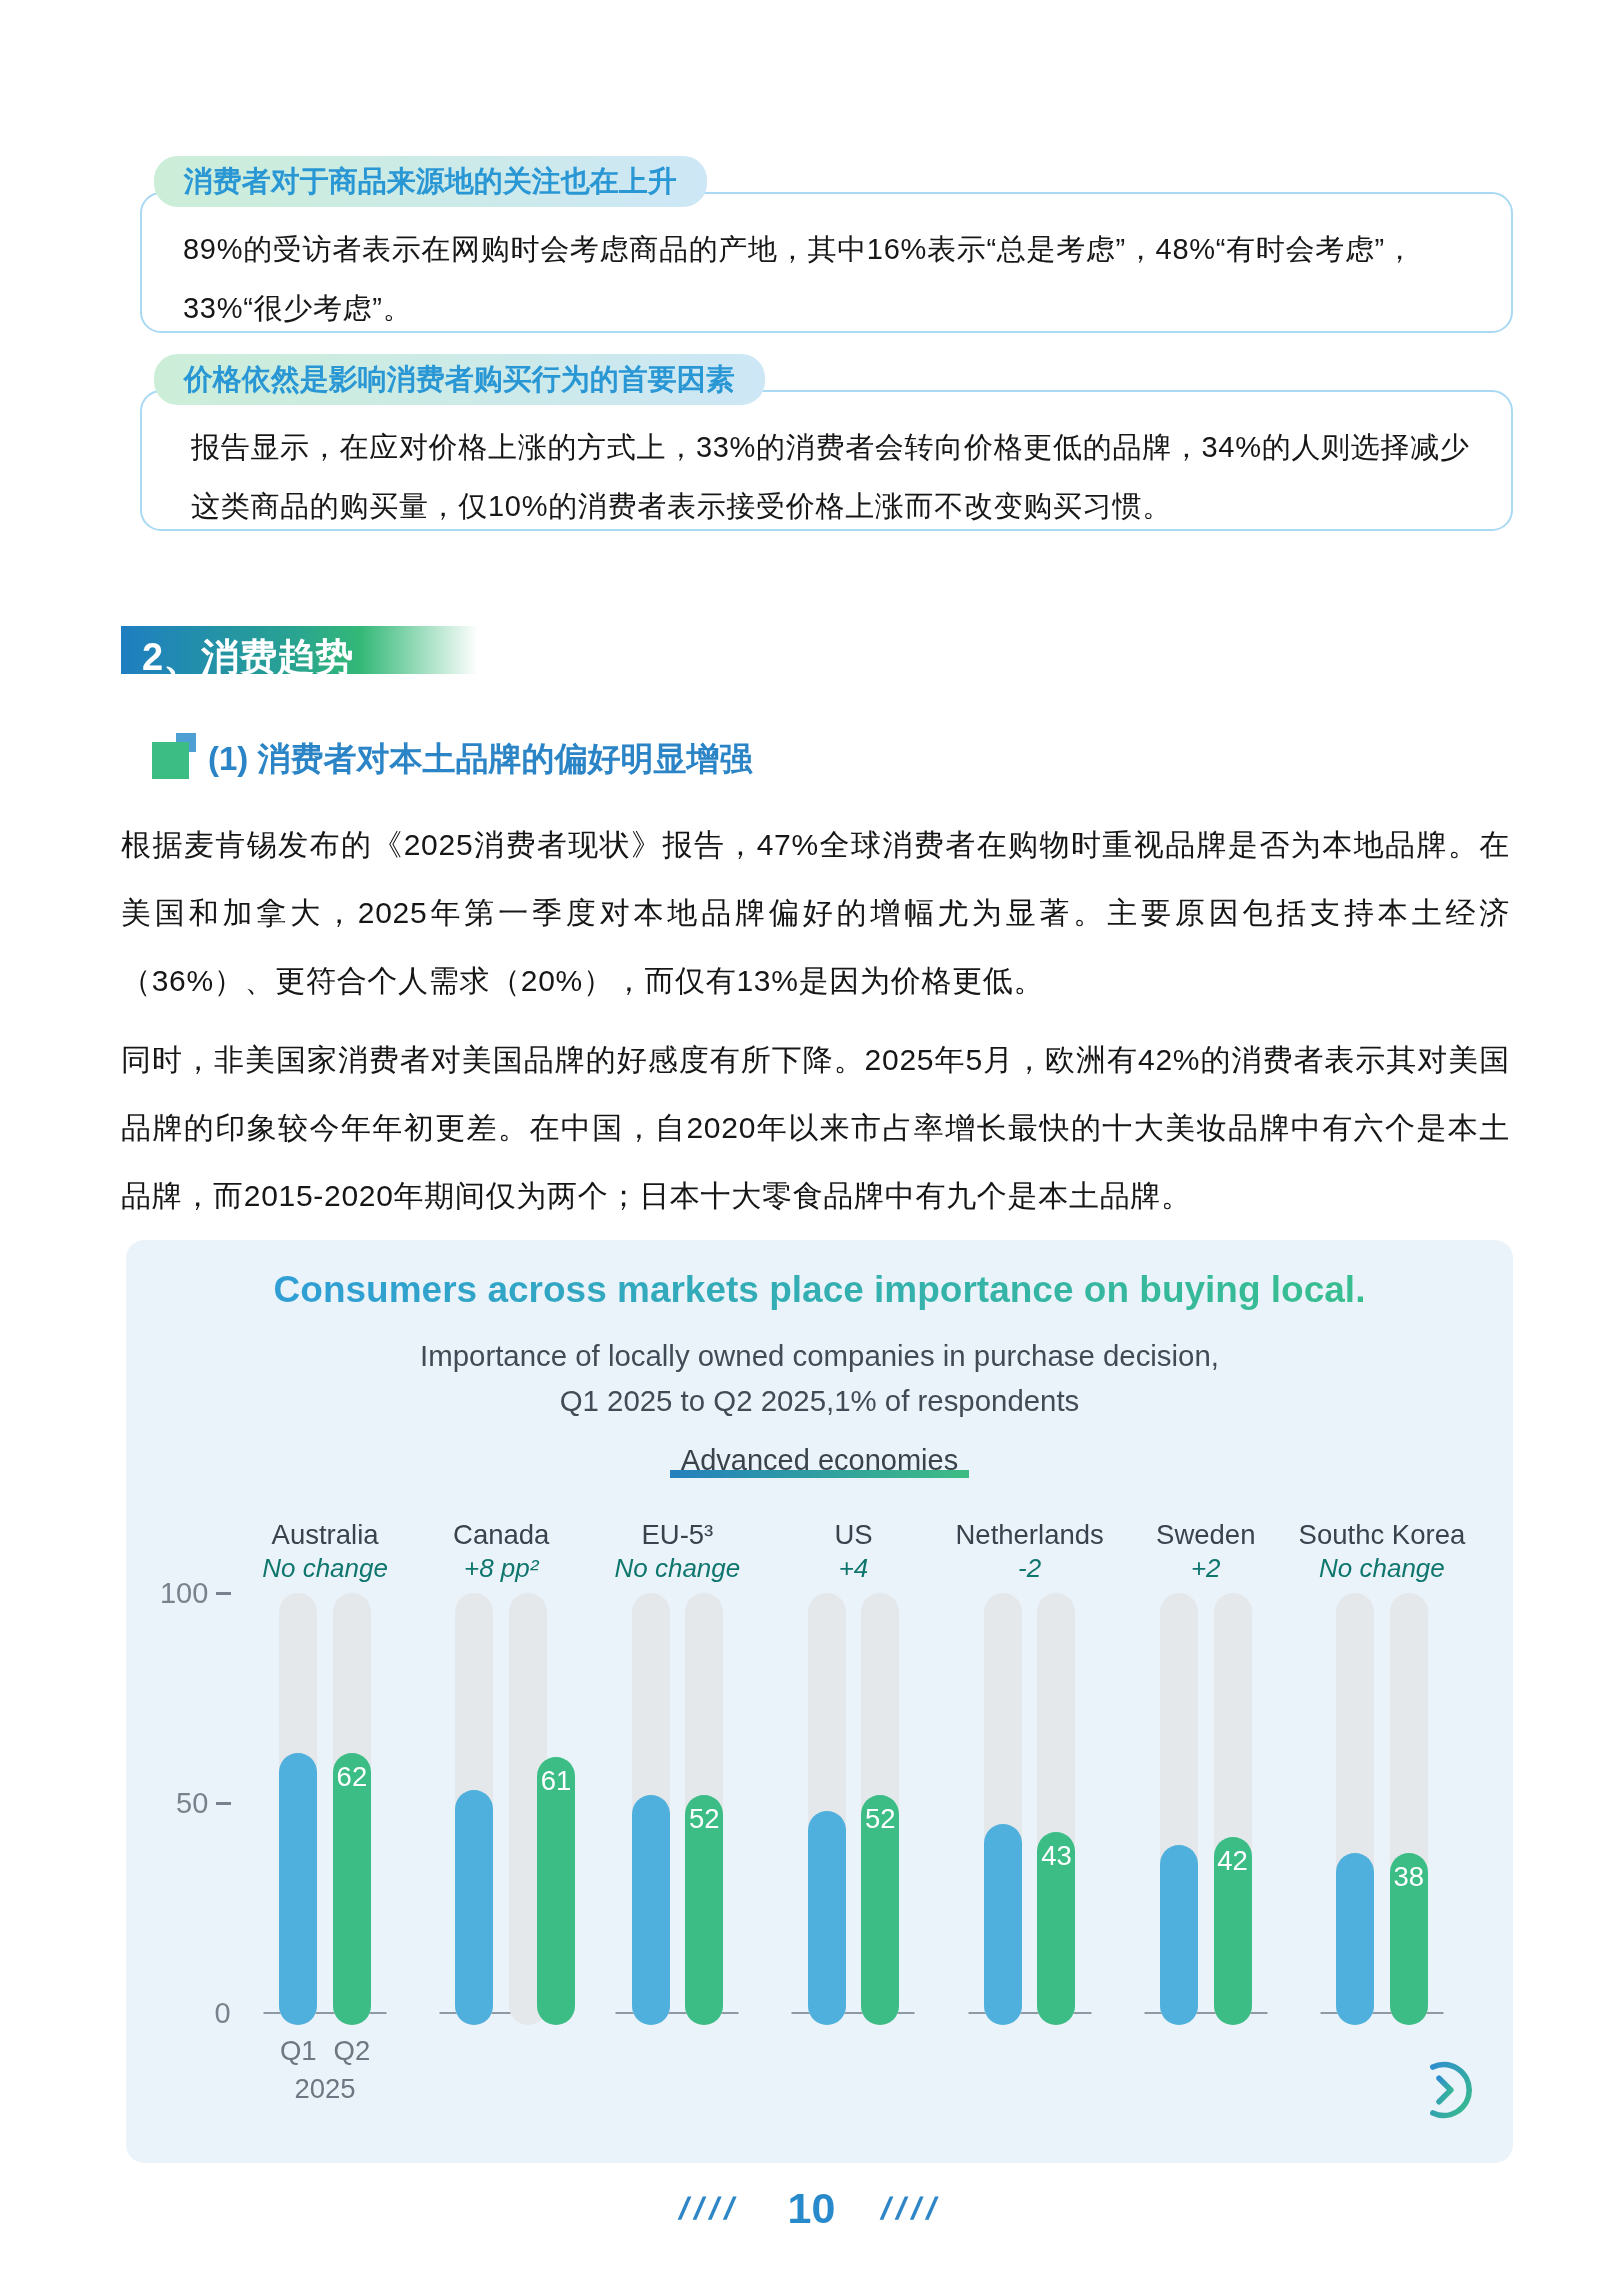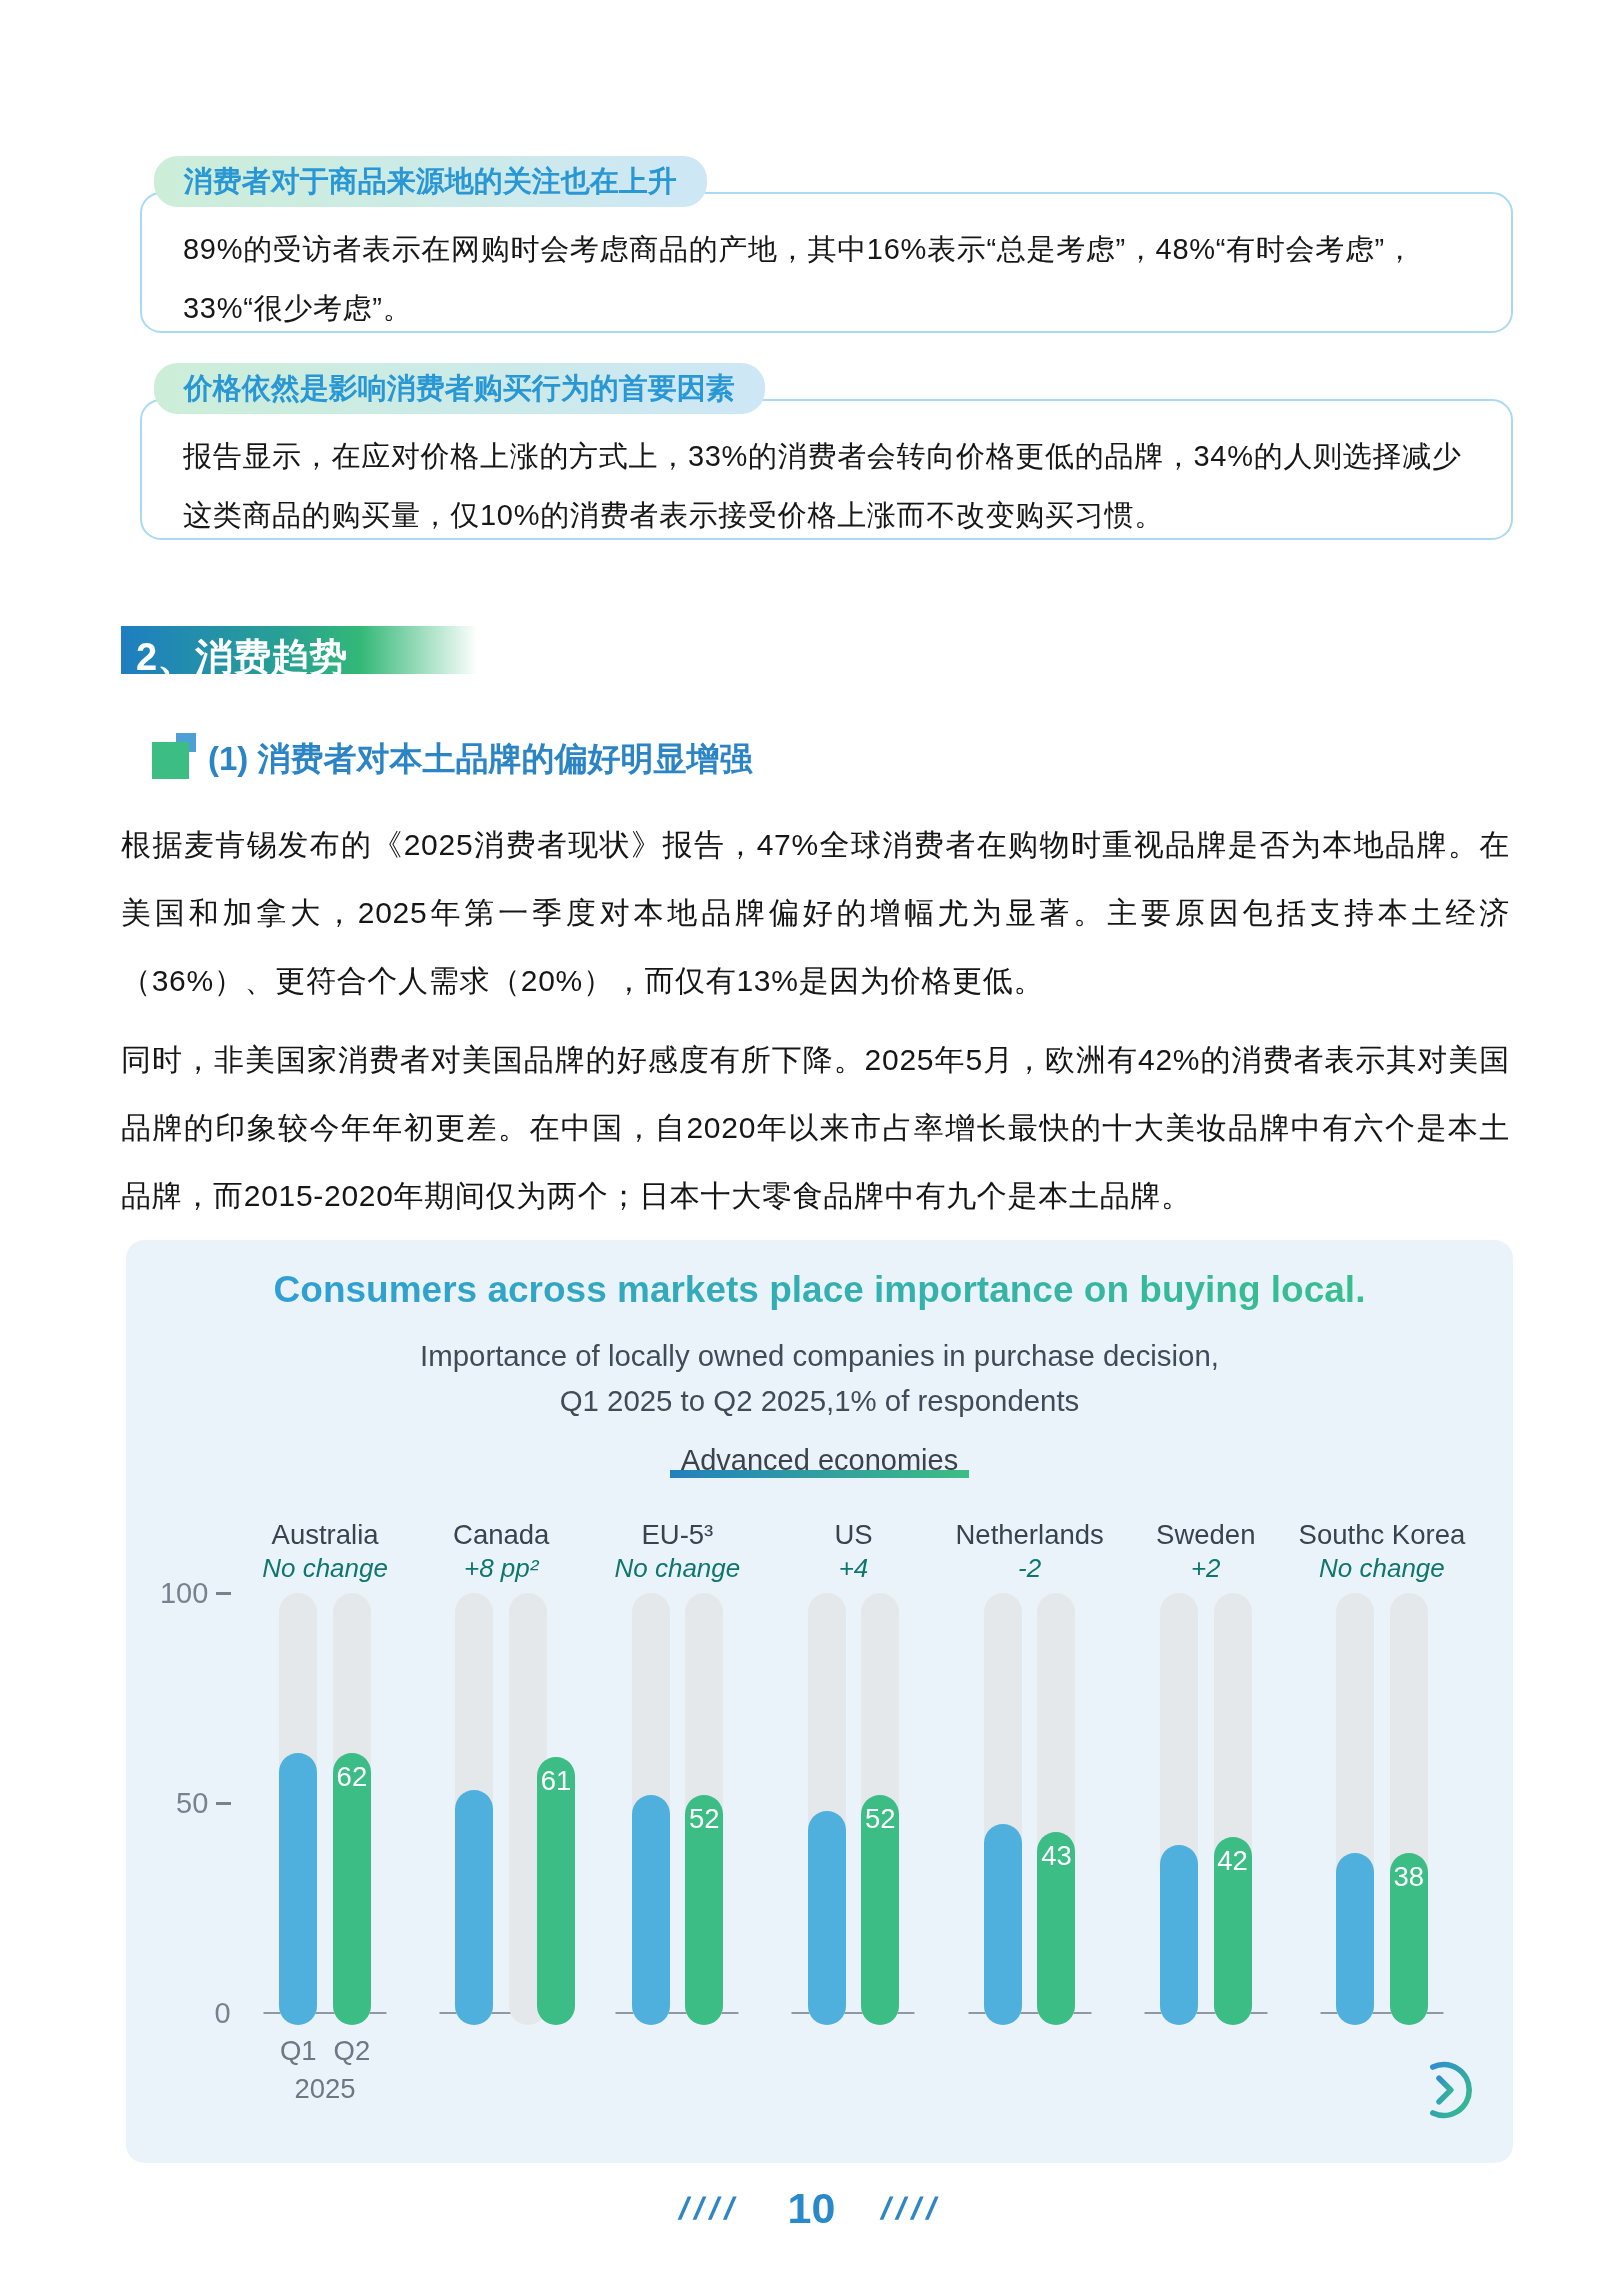--- a/index.html
+++ b/index.html
@@ -13,21 +13,21 @@
   .callout .tag { position:absolute; left:11.8px; top:-38px; height:51px; line-height:51px;
                   padding:0 30px; border-radius:23.6px;
                   background:linear-gradient(90deg,#cceed8 0%,#cde7f6 100%);
                   color:#2a97d5; font-size:29px; font-weight:bold; white-space:nowrap; }
   .callout .cbody { padding:26px 37px 0 41px; font-size:29px; line-height:59px; color:#171717;
                     letter-spacing:0.7px; }
 
   
   .section-bar { position:absolute; left:121px; top:626px; width:368px; height:48px;
                  background:linear-gradient(90deg,#1e7ec1 0%,#28a193 45%,#33b877 65%,rgba(255,255,255,0) 97%);
-                 color:#ffffff; font-size:38px; font-weight:bold; line-height:62px; padding-left:15px; }
+                 color:#ffffff; font-size:38px; font-weight:bold; line-height:62px; padding-left:21px; }
 
   
   .subsection { position:absolute; left:152px; top:734px; height:50px; }
   .sq-green { position:absolute; left:0; top:7.9px; width:37px; height:37px; background:#3bbd84; z-index:2; }
   .sq-blue  { position:absolute; left:24px; top:-1.3px; width:19.6px; height:19.6px; background:#4e9fd4; z-index:1; }
   .subsection-title { position:absolute; left:56px; top:0; white-space:nowrap;
                       color:#2b84c6; font-size:33px; font-weight:bold; line-height:50px; }
 
   
   .para { position:absolute; left:121px; width:1389px; font-size:30px; line-height:68px;
@@ -87,21 +87,21 @@
 </head>
 <body>
 
 <div class="page">
 
   <div class="callout" style="top:192px;">
     <div class="tag">消费者对于商品来源地的关注也在上升</div>
     <div class="cbody">89%的受访者表示在网购时会考虑商品的产地，其中16%表示“总是考虑”，48%“有时会考虑”，33%“很少考虑”。</div>
   </div>
 
-  <div class="callout" style="top:399px;">
+  <div class="callout" style="top:390px;padding-left:8px;">
     <div class="tag">价格依然是影响消费者购买行为的首要因素</div>
     <div class="cbody">报告显示，在应对价格上涨的方式上，33%的消费者会转向价格更低的品牌，34%的人则选择减少这类商品的购买量，仅10%的消费者表示接受价格上涨而不改变购买习惯。</div>
   </div>
 
   <div class="section-bar">2、消费趋势</div>
 
   <div class="subsection">
     <span class="sq-green"></span>
     <span class="sq-blue"></span>
     <span class="subsection-title">(1) 消费者对本土品牌的偏好明显增强</span>

